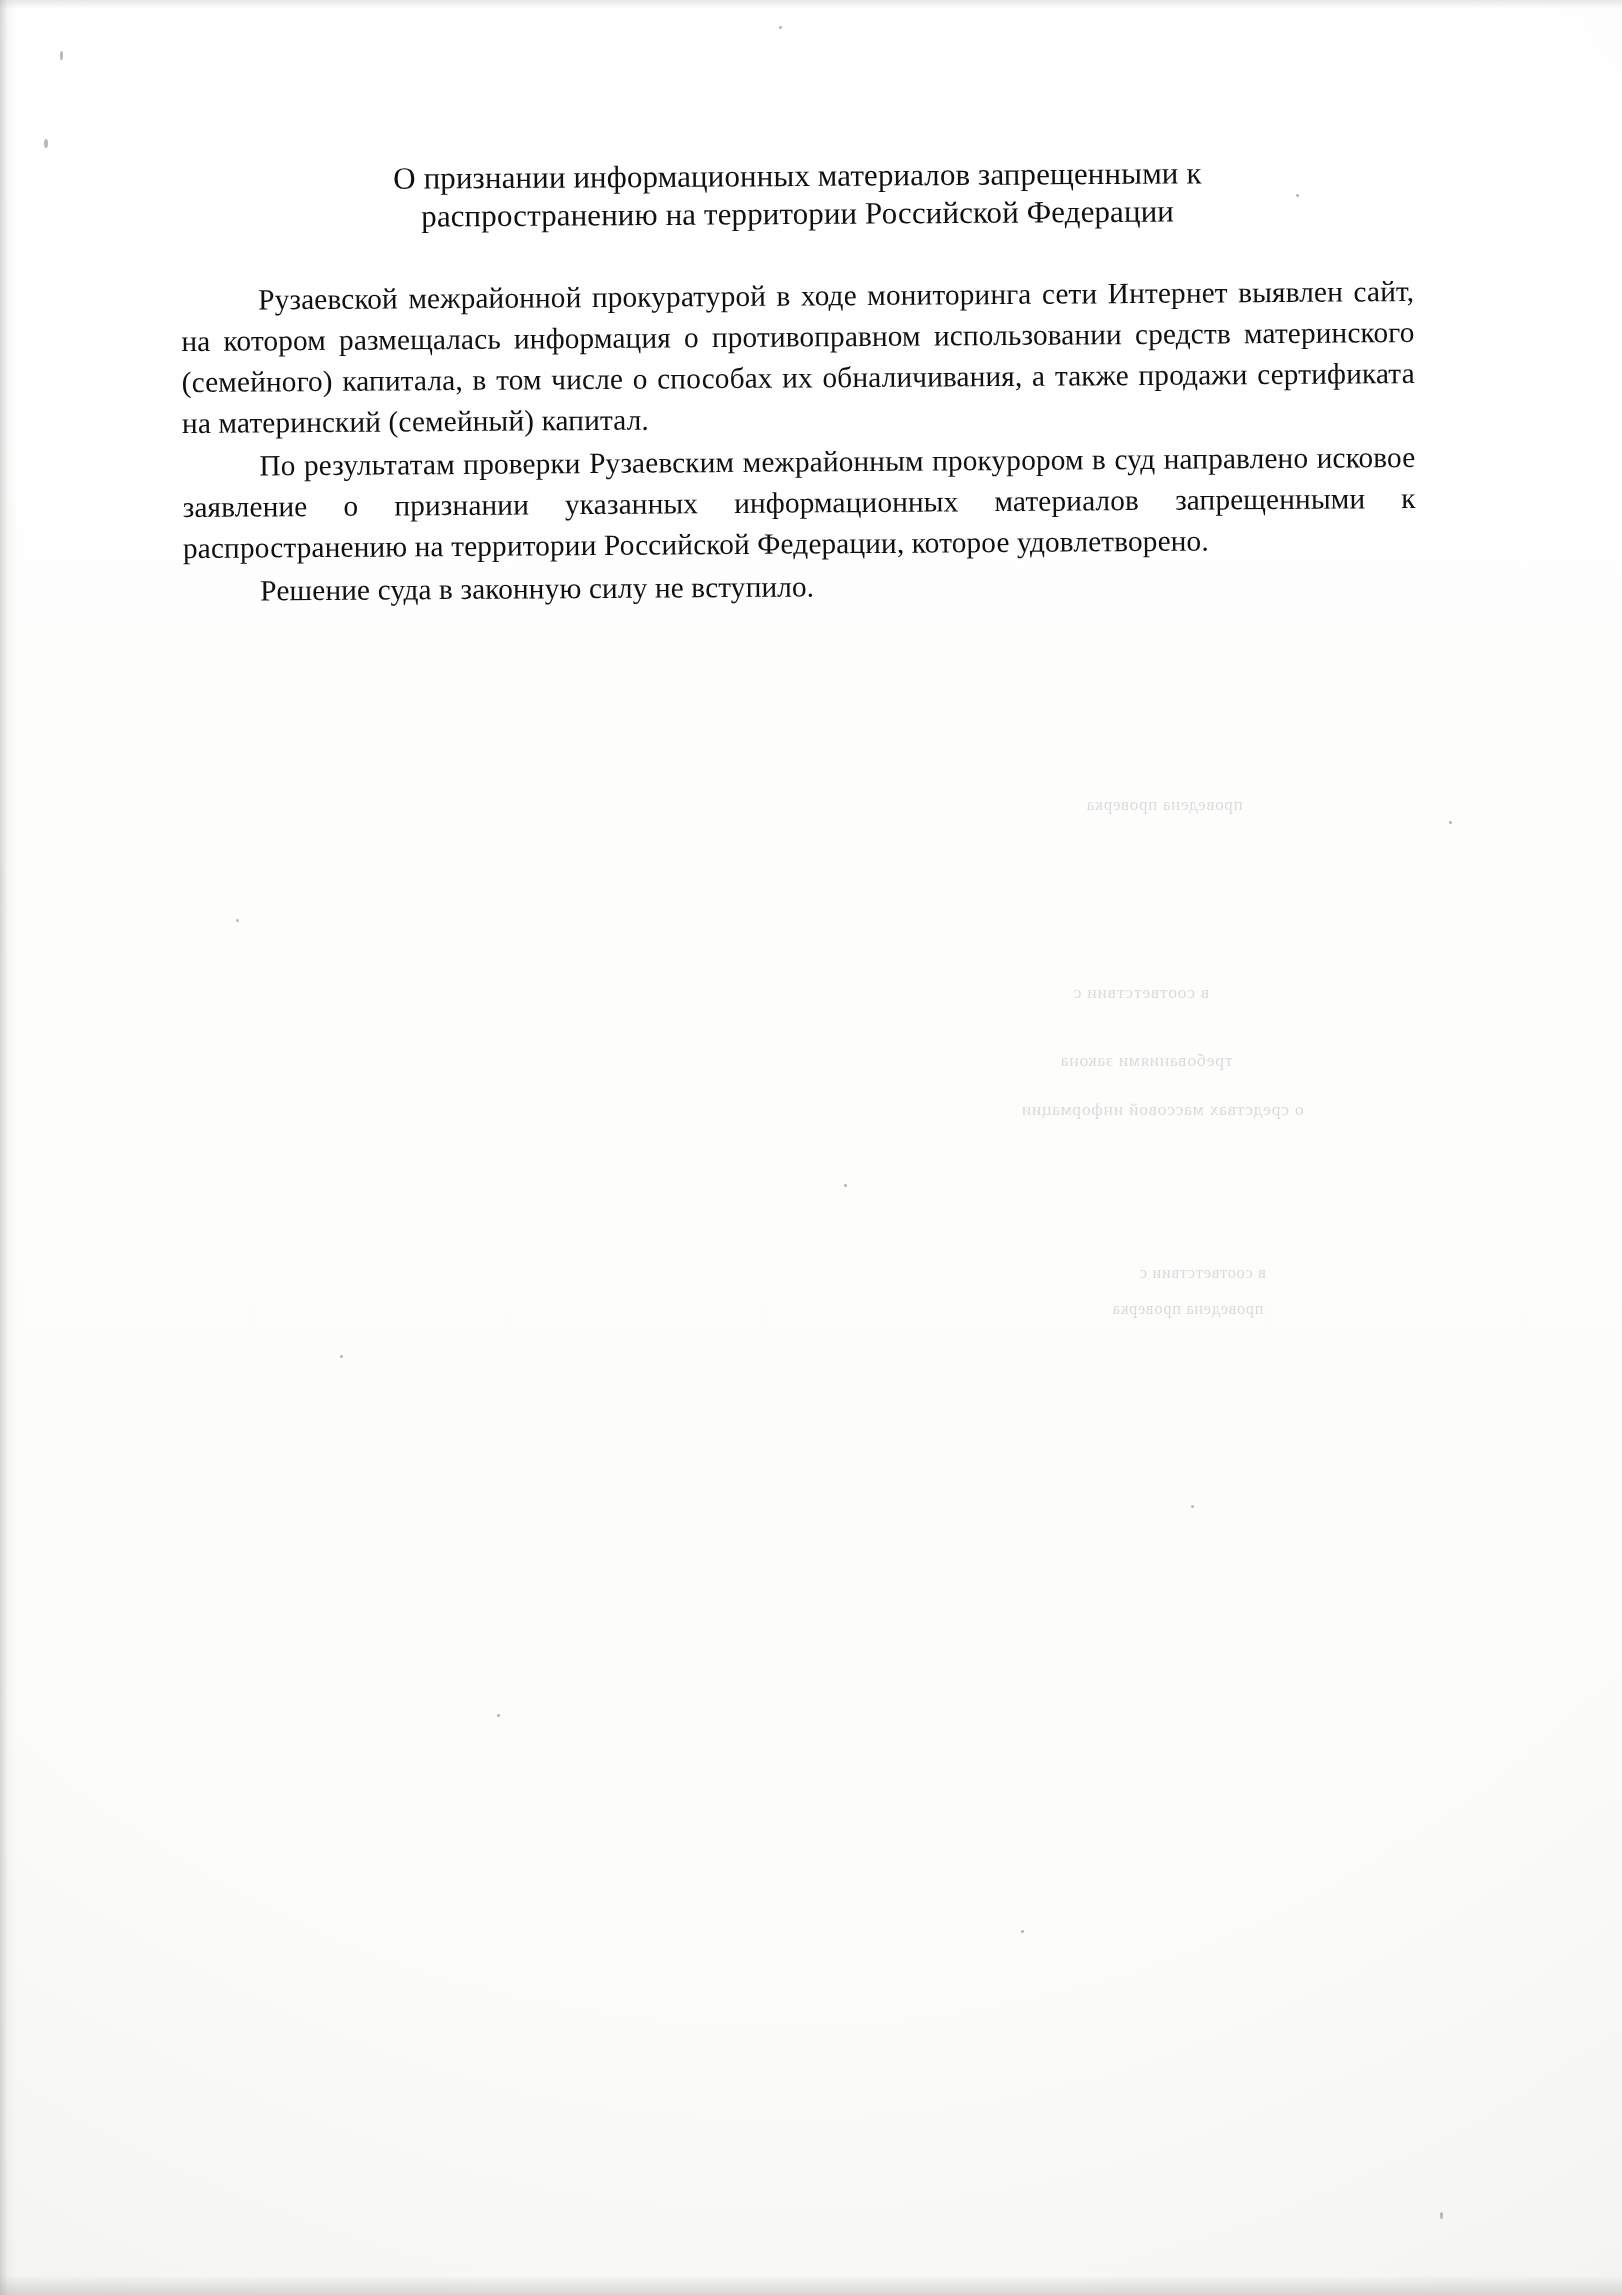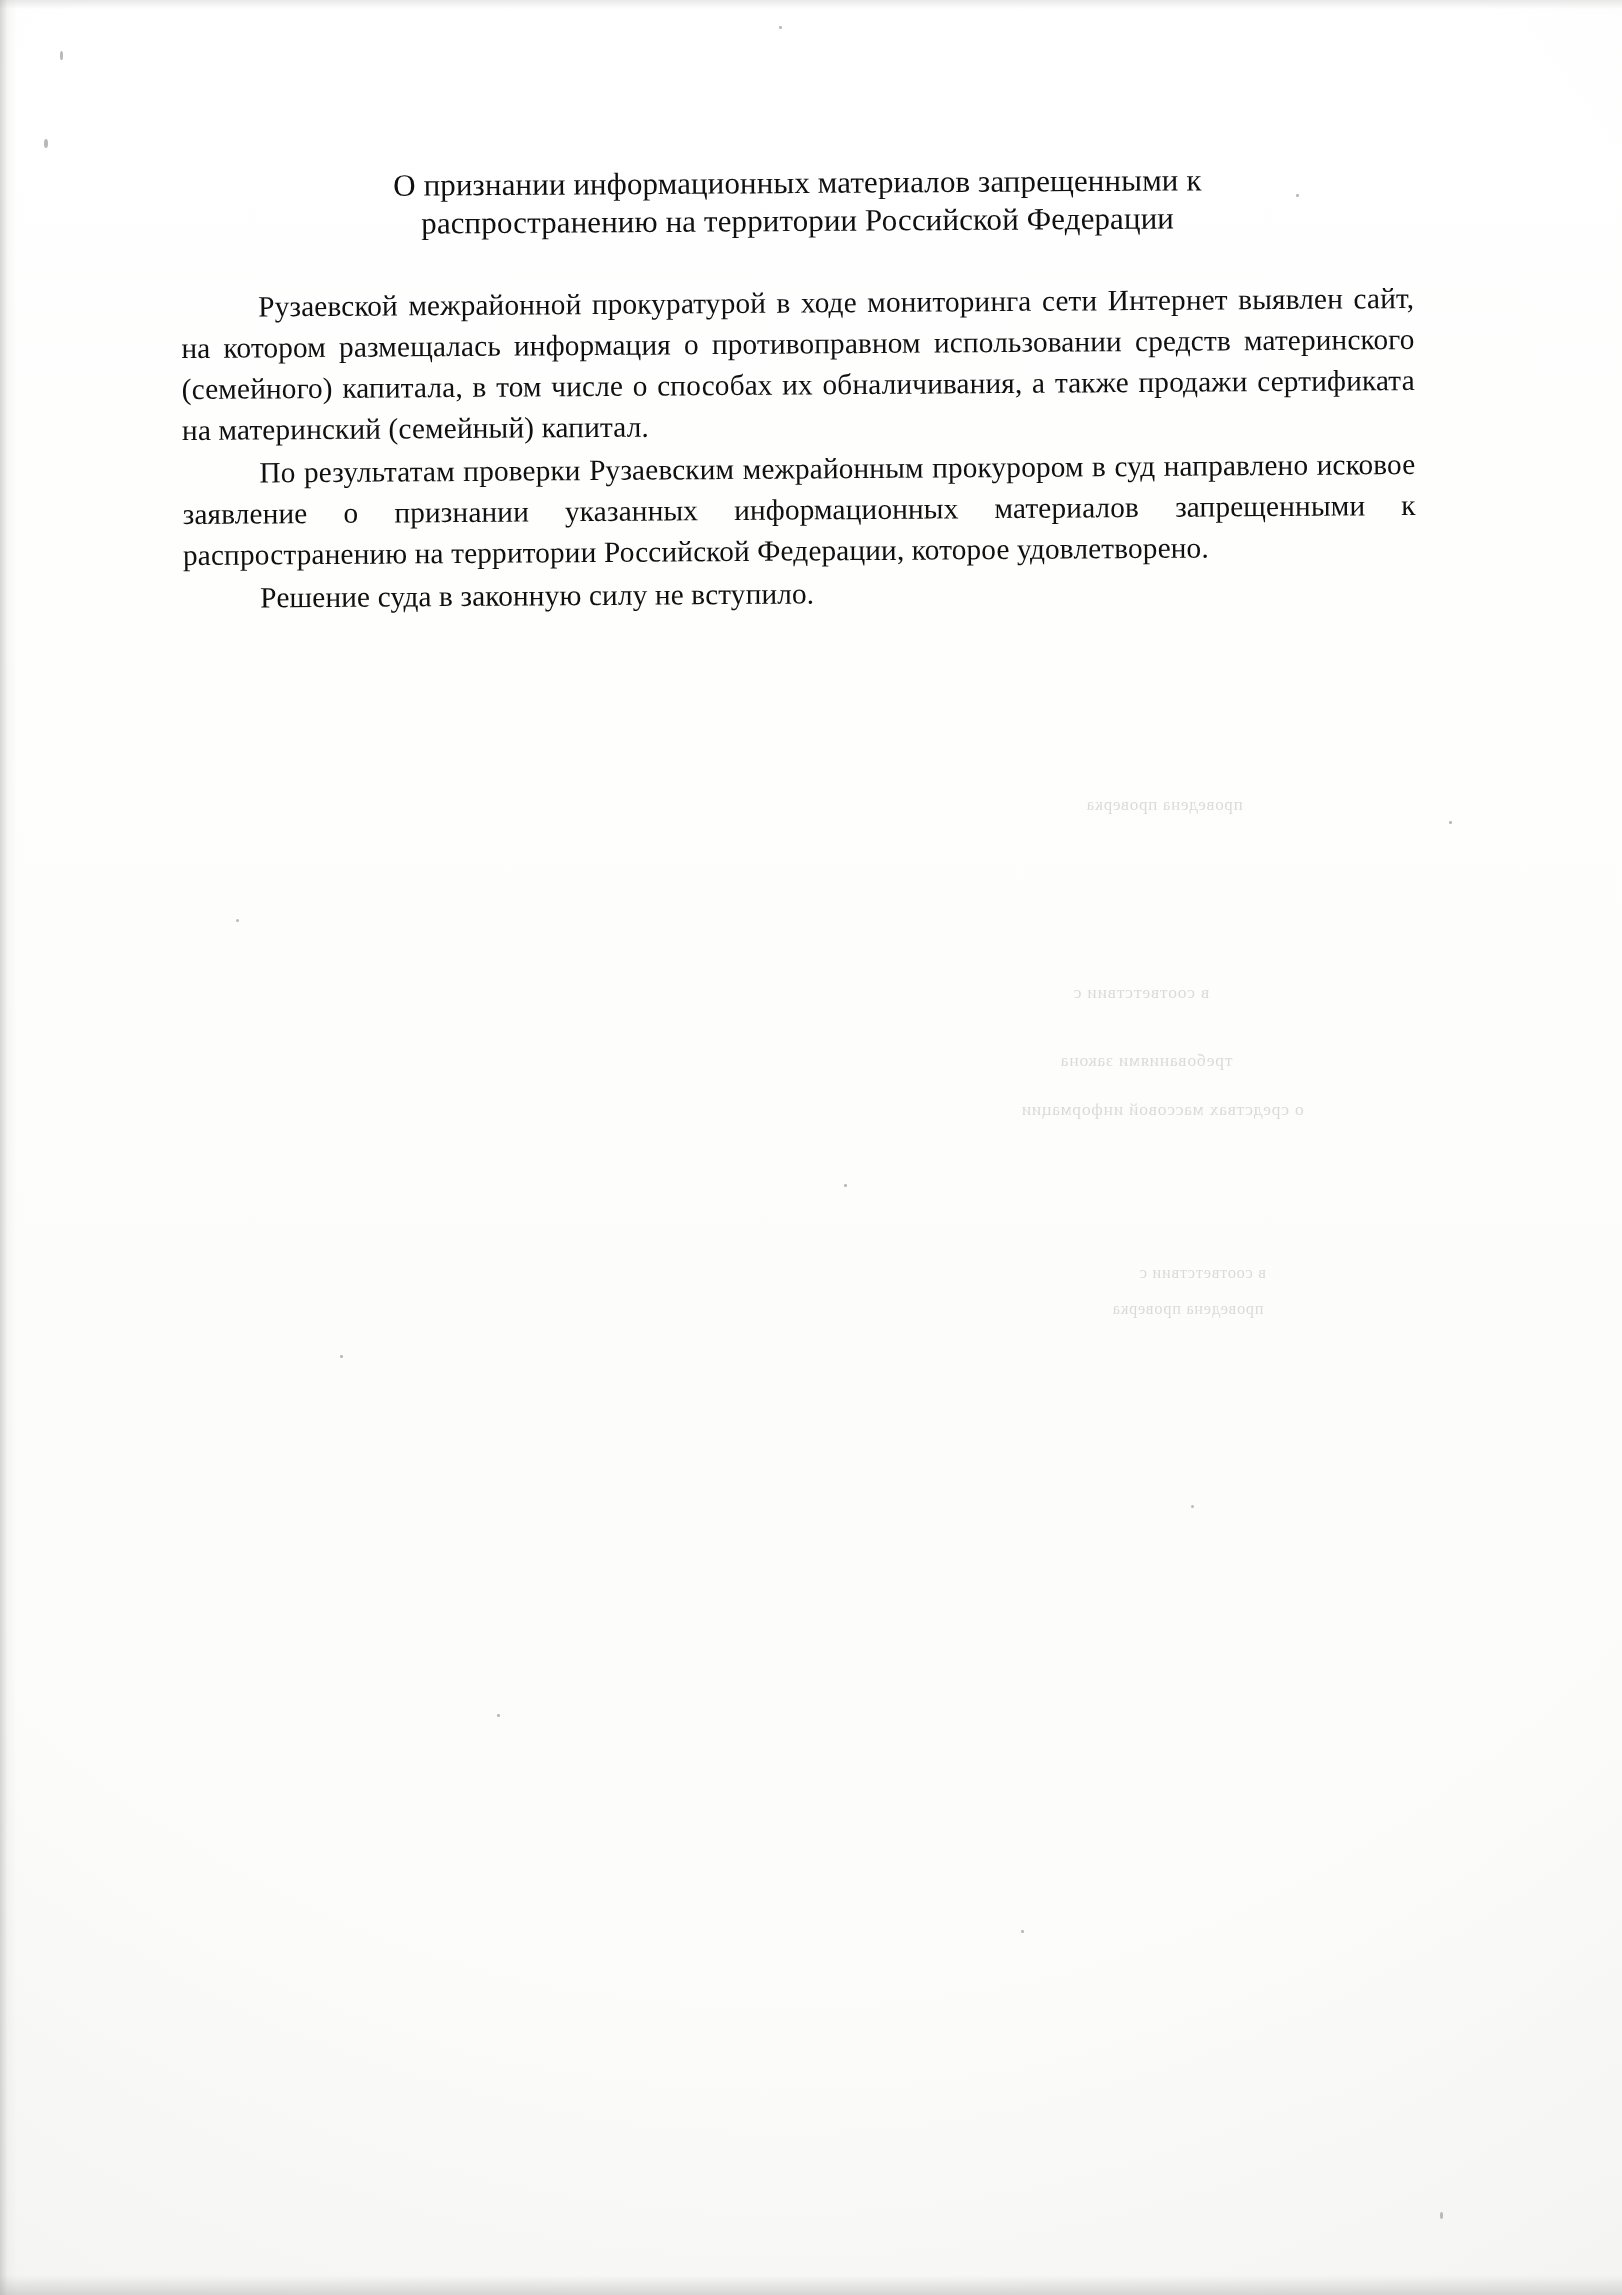--- a/index.html
+++ b/index.html
@@ -66,21 +66,21 @@
     letter-spacing: 0.7px;
     white-space: nowrap;
     transform: scaleX(-1);
     pointer-events: none;
     user-select: none;
   }
 
   .content {
     position: absolute;
     left: 181px;
-    top: 164px;
+    top: 157px;
     width: 1233px;
   }
 
   .doc-title {
     text-align: center;
     font-size: 31px;
     line-height: 1.24;
     margin: 0 0 46px 0;
     font-weight: 400;
     letter-spacing: 0.1px;

